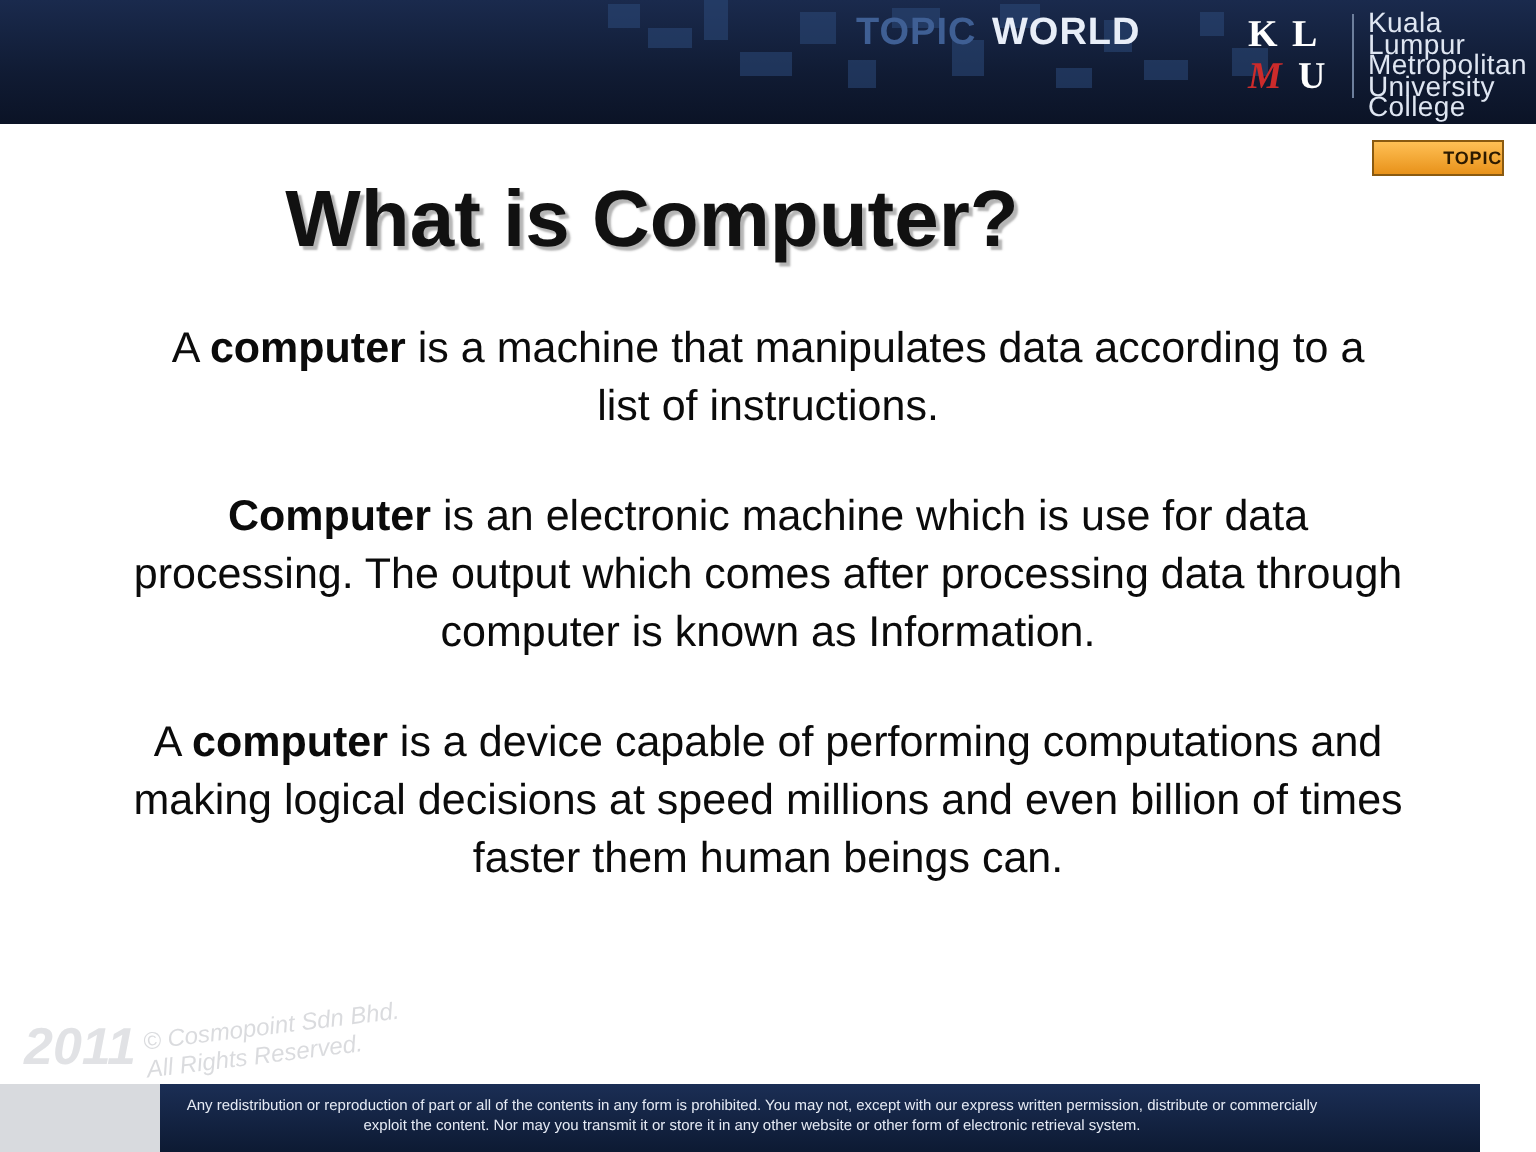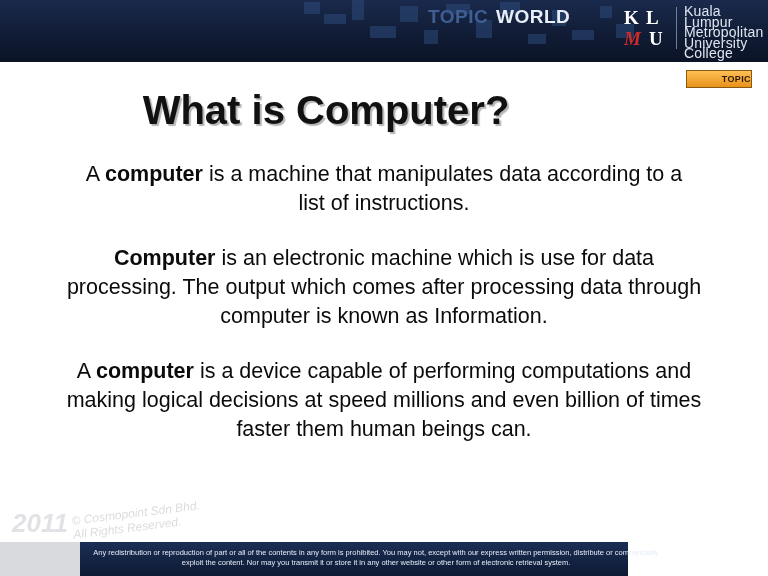--- a/index.html
+++ b/index.html
@@ -177,21 +177,21 @@
     font-style: italic;
     color: #a9acb3;
     transform: rotate(-7deg);
     line-height: 14px;
   }
 
   
   .footer {
     position: absolute;
     left: 0; bottom: 0;
-    width: 628px; height: 34px;
+    width: 740px; height: 34px;
     background: #10203f;
     background: linear-gradient(180deg, #1b2e55 0%, #0d1a33 100%);
   }
   .footer-disclaimer {
     position: absolute;
     left: 86px; top: 6px;
     width: 580px;
     color: #e6ebf5;
     font-size: 7.5px;
     line-height: 9.5px;

